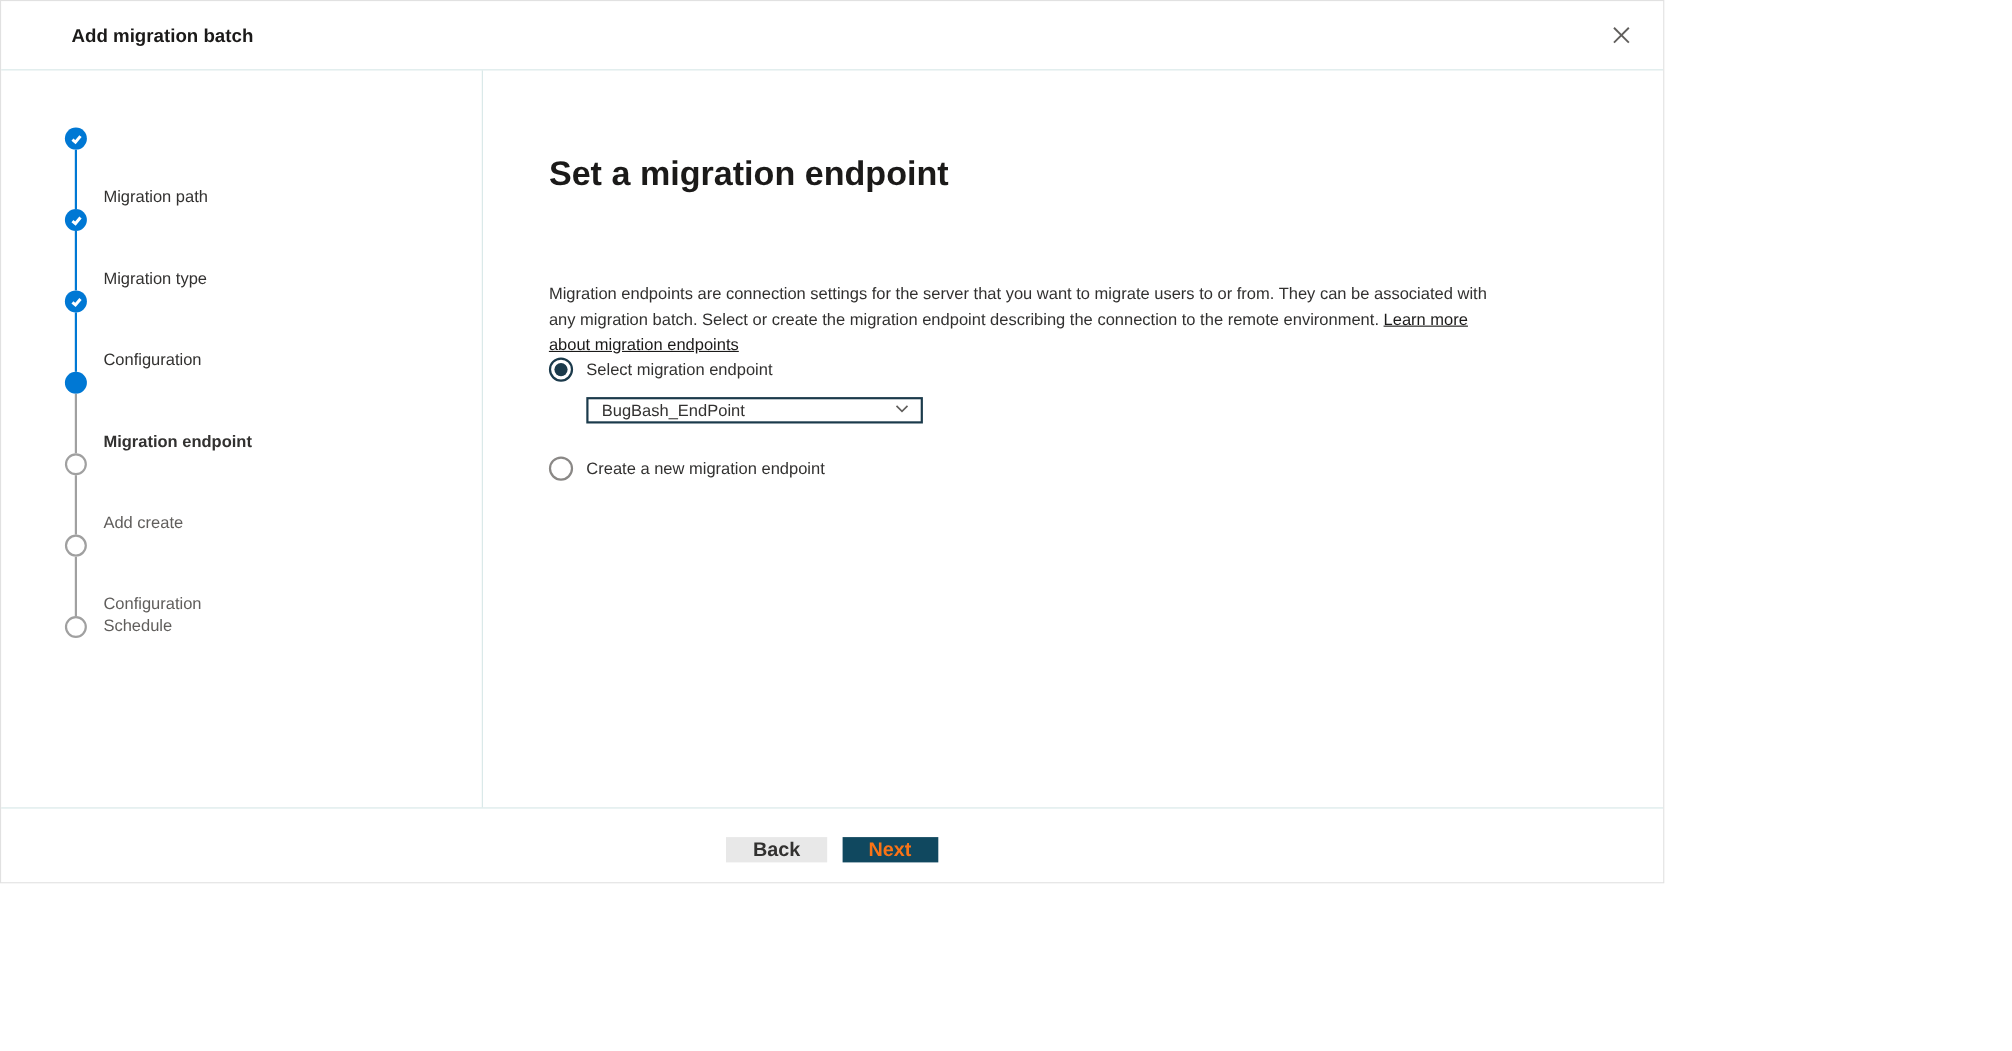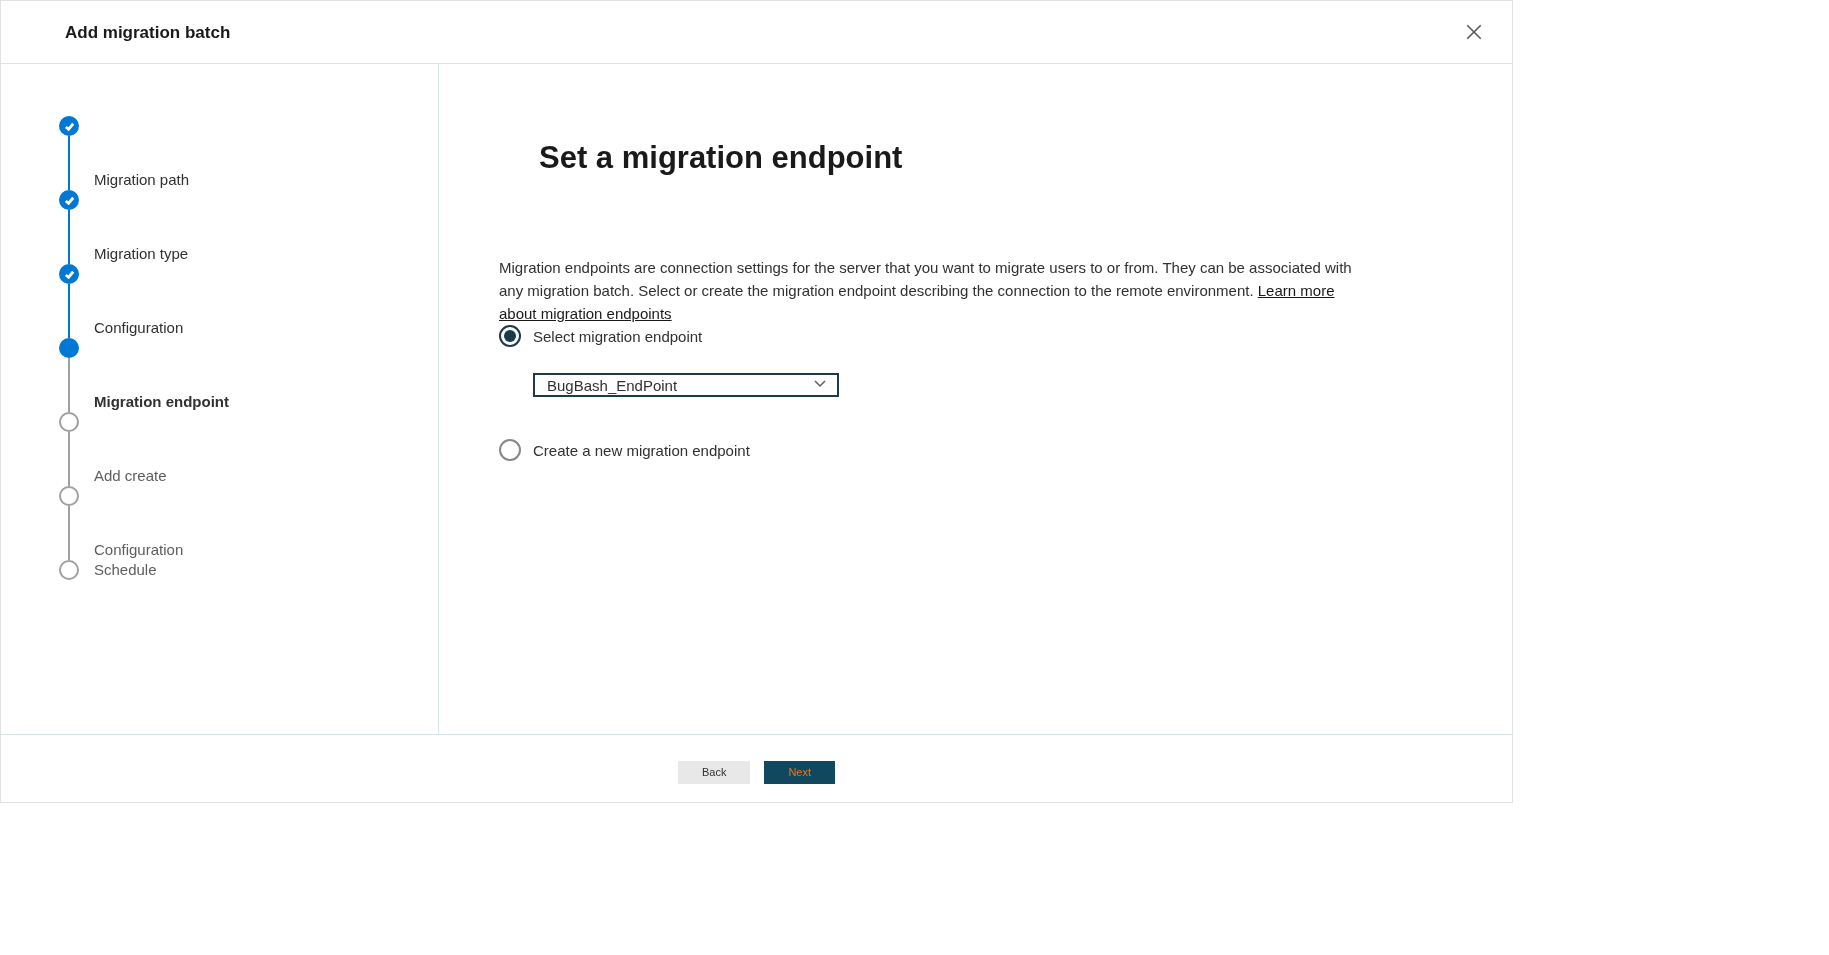--- a/index.html
+++ b/index.html
@@ -117,36 +117,35 @@
     .main-content {
       flex: 1;
       padding: 76px 40px 0 60px;
       max-width: 960px;
     }
     .main-title {
       font-size: 31px;
       font-weight: 700;
       color: #1b1a19;
       margin-bottom: 80px;
-      margin-left: 40px;
     }
     .description {
       font-size: 15px;
       line-height: 23px;
       color: #323130;
     }
     .description a {
       color: #1b1a19;
       text-decoration: underline;
       cursor: pointer;
     }
     .radio-group {
       display: flex;
       flex-direction: column;
-      gap: 12px;
+      gap: 0;
     }
     .radio-row {
       display: flex;
       align-items: center;
       gap: 12px;
       margin-bottom: 14px;
     }
     .radio-outer {
       width: 22px;
       height: 22px;
@@ -204,22 +203,22 @@
       height: 75px;
       border-top: 1px solid #d6e7e7;
       display: flex;
       align-items: center;
       justify-content: center;
       gap: 14px;
     }
     .btn {
       height: 23px;
       padding: 0 24px;
-      font-size: 11px;
-      font-weight: 400;
+      font-size: 18px;
+      font-weight: 700;
       border: none;
       cursor: pointer;
     }
     .btn-secondary {
       background: #e8e8e8;
       color: #323130;
     }
     .btn-primary {
       background: #10485f;
       color: #f97316;

